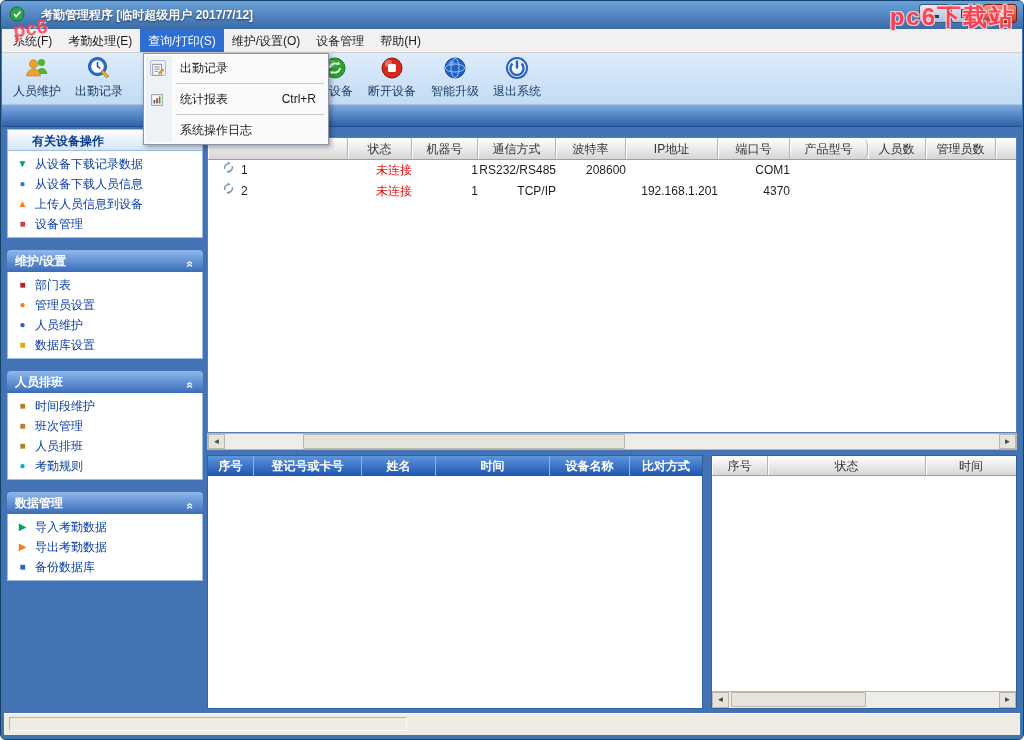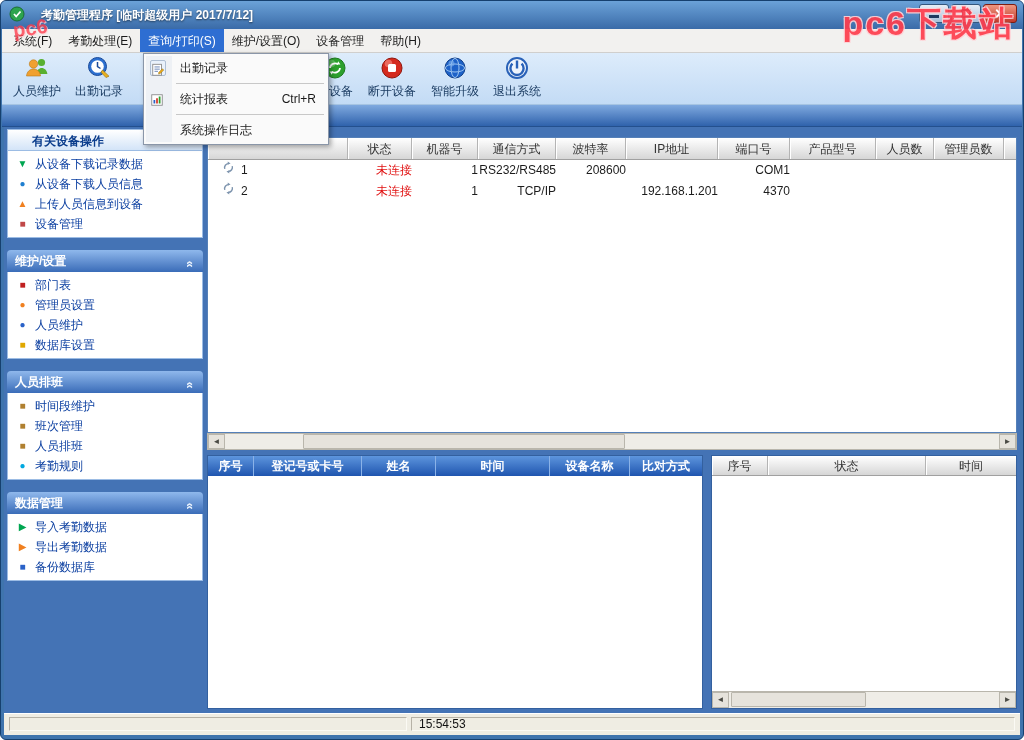--- a/index.html
+++ b/index.html
@@ -62,21 +62,21 @@
   .ig-brown{color:#b08030;} .ig-cyan{color:#00a8e0;} .ig-navy{color:#2a62c8;}
 
   
   .dtable{position:absolute;left:206px;top:136px;width:810px;height:296px;background:#fff;border:1px solid #5580b8;}
   .dhead{display:flex;height:22px;background:linear-gradient(#ffffff,#d6d6d6);border-bottom:1px solid #a0a0a0;}
   .dhc{border-right:1px solid #b4b4b4;box-shadow:inset 1px 1px 0 #fff;text-align:center;
        line-height:22px;color:#333;overflow:hidden;white-space:nowrap;}
   .drow{display:flex;height:21px;line-height:21px;}
   .dc{text-align:right;color:#1c1c1c;overflow:hidden;white-space:nowrap;}
   .c0{width:140px;} .c1{width:64px;} .c2{width:66px;} .c3{width:78px;} .c4{width:70px;}
-  .c5{width:92px;} .c6{width:72px;} .c7{width:86px;} .c8{width:58px;} .c9{width:70px;} .cf{flex:1;border-right:none;}
+  .c5{width:92px;} .c6{width:72px;} .c7{width:78px;border-radius:7px;} .c8{width:58px;} .c9{width:70px;} .cf{flex:1;border-right:none;}
   .c0.left{display:flex;align-items:center;justify-content:flex-start;padding-left:14px;gap:6px;text-align:left;}
   .red{color:#e01010;}
 
   
   .hscroll{position:absolute;left:206px;top:432px;width:810px;height:17px;background:#efede7;
            border:1px solid #b9b6ac;display:flex;}
   .sbtn{width:17px;height:100%;background:#e6e3dc;border:1px solid #b9b6ac;font-size:8px;
         line-height:14px;text-align:center;color:#4a4a44;flex:none;}
   .strack{flex:1;position:relative;}
   .thumb{position:absolute;top:0;height:15px;background:#e6e3dc;border:1px solid #b9b6ac;border-radius:1px;}
@@ -108,21 +108,21 @@
          box-shadow:2px 2px 5px rgba(0,0,0,.35);z-index:40;padding:2px 0;}
   .popup::before{content:"";position:absolute;left:2px;top:2px;bottom:2px;width:26px;background:#eef1f5;}
   .pitem{position:relative;height:24px;line-height:24px;padding-left:36px;color:#1a1a1a;}
   .pico{position:absolute;left:6px;top:4px;width:16px;height:16px;}
   .pico.raised{border:1px solid #aebfd4;background:#e9f1fb;border-radius:2px;}
   .pshort{position:absolute;right:12px;top:0;}
   .psep{height:1px;background:#c8c8c8;margin:3px 4px 3px 32px;position:relative;}
 
   
   .wm{position:absolute;z-index:90;color:#ff3d4d;font-weight:bold;pointer-events:none;}
-  .wm-tr{right:8px;top:0;font-size:34px;letter-spacing:2px;opacity:.92;
+  .wm-tr{right:8px;top:0;font-size:24px;letter-spacing:2px;opacity:.92;
          text-shadow:1px 1px 0 #ffd2d6,-1px -1px 0 #ffd2d6,1px -1px 0 #ffd2d6,-1px 1px 0 #ffd2d6;}
   .wm-tl{left:12px;top:16px;font-size:20px;opacity:.8;transform:rotate(-8deg);
          text-shadow:1px 1px 0 #ffd2d6;}
 </style>
 </head>
 <body>
 
 <div class="win">
 
   <div class="titlebar">
@@ -406,23 +406,20 @@
       <div class="sbtn">◄</div>
       <div class="strack">
         <div class="thumb right"></div>
       </div>
       <div class="sbtn">►</div>
     </div>
   </div>
 
   <div class="statusbar">
     <div class="scell scell1"></div>
-    <div class="scell scell2">
-      <span>15:54:53</span>
-    </div>
   </div>
 
   <div class="popup">
     <div class="pitem">
       <span class="pico raised">
         <svg width="14" height="14" viewBox="0 0 16 16">
             <rect x="2" y="1.5" width="10" height="12.5" fill="#fff" stroke="#888"></rect>
             <path d="M4 4.5h6M4 7h6M4 9.5h4" stroke="#5a78b0"></path>
             <path d="M9 10.5l4-4 1.6 1.6-4 4-2 .6z" fill="#e8a818" stroke="#8a6a10" stroke-width=".5"></path>
           </svg>

